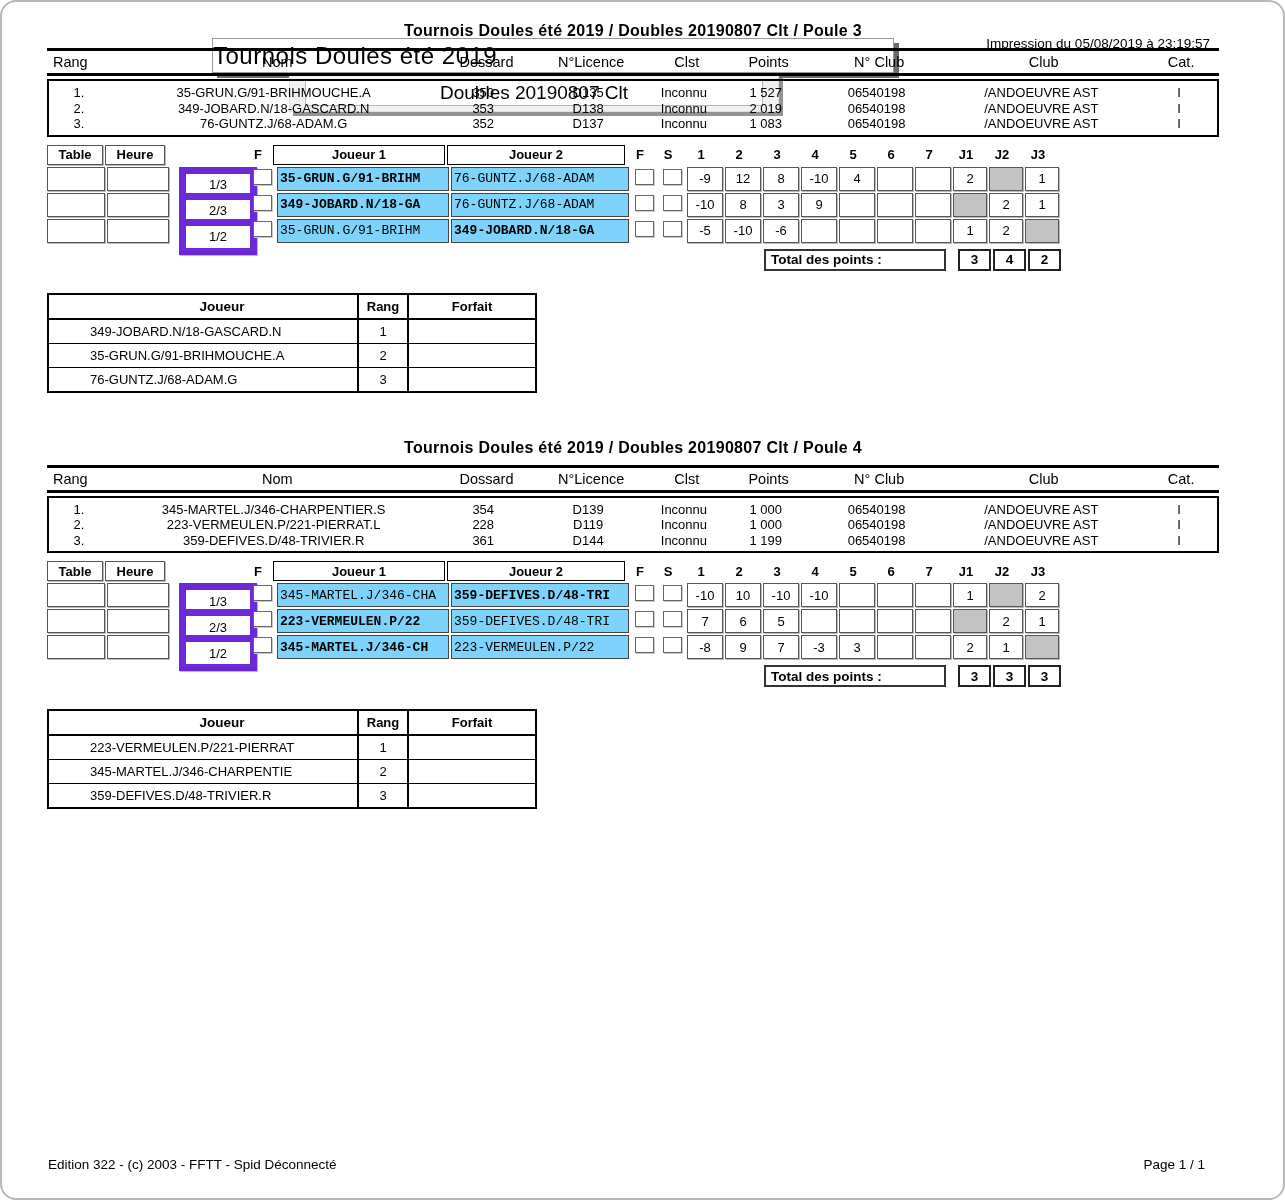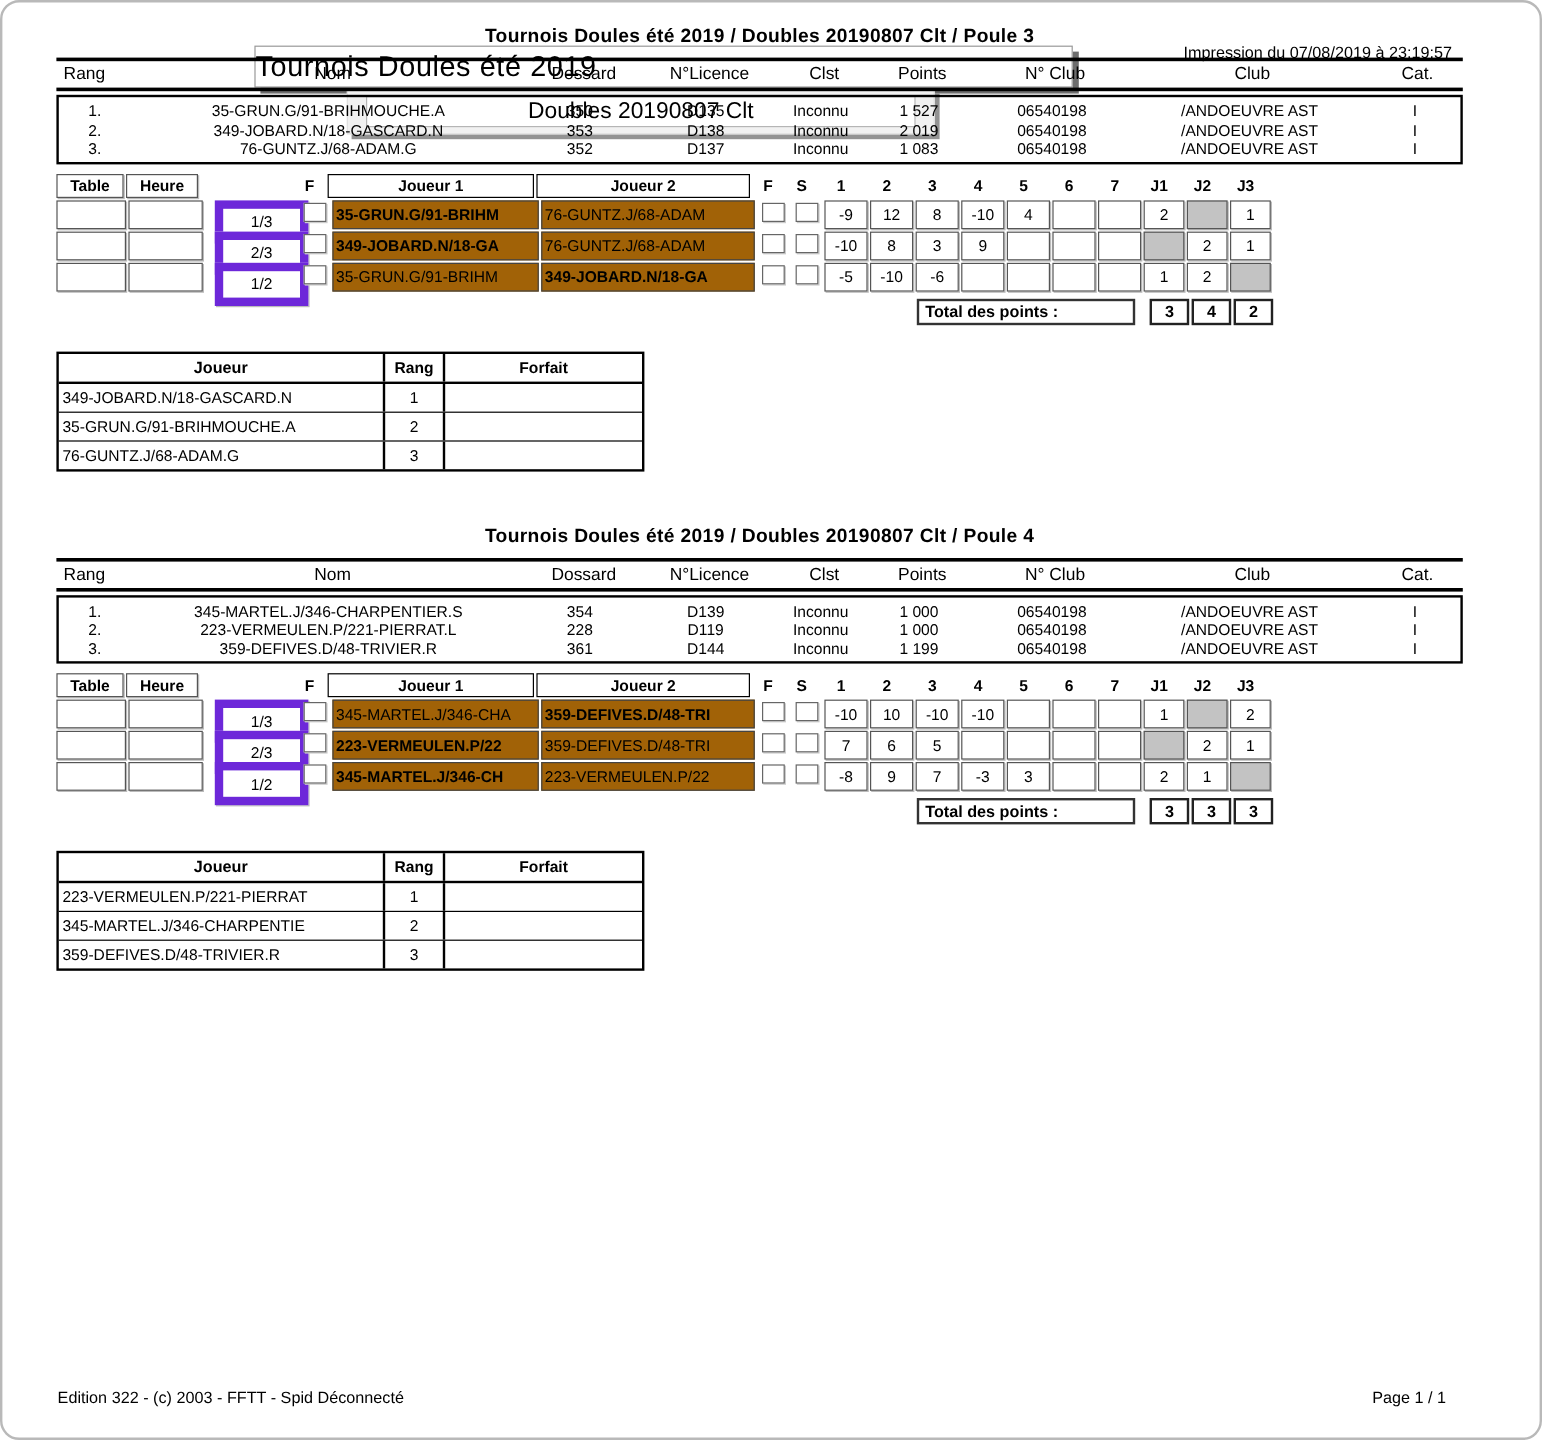--- a/index.html
+++ b/index.html
@@ -48,36 +48,36 @@
   .mh-box{border:1px solid #000;box-sizing:border-box;}
   .m-table{width:56px;} .m-heure{width:60px;} .m-round{width:76px;} .m-chk{width:26px;}
   .m-j1{width:172px;} .m-j2{width:178px;}
   .m-game{width:36px;} .m-judge{width:34px;}
   .mt-row .m-table,.mt-row .m-heure{border:1px solid #555;background:#fff;box-shadow:1px 1px 0 #bbb;}
   .roundbox{margin-left:8px;width:64px;height:22px;border:7px solid #6d28d9;box-shadow:1px 1px 0 #bbb;
             display:flex;align-items:center;justify-content:center;font-size:13px;background:#fff;}
   .m-chk{display:flex;align-items:flex-start;justify-content:center;}
   .chk{margin-top:2px;width:17px;height:14px;border:1px solid #666;background:#fff;box-shadow:1px 1px 0 #ccc;}
   .pcell{display:flex;align-items:center;font-size:13px;padding-left:2px;white-space:nowrap;
-         overflow:hidden;border:1px solid #444;background:#a16207;box-sizing:border-box;}
+         overflow:hidden;border:1px solid #444;background:#7dd3fc;box-sizing:border-box;font-family:Liberation Mono, monospace;}
   .pcell.b{font-weight:bold;}
   .scorecell{display:flex;align-items:center;justify-content:center;font-size:13px;
              border:1px solid #555;background:#fff;box-shadow:1px 1px 0 #bbb;box-sizing:border-box;}
   .scorecell.gray{background:#c3c3c3;}
 
   
   .totals{display:flex;justify-content:flex-end;gap:2px;margin-top:6px;width:1014px;}
   .totals-label{width:182px;height:22px;border:2px solid #333;display:flex;align-items:center;
                 padding-left:5px;font-size:13.5px;font-weight:bold;box-sizing:border-box;margin-right:10px;}
   .total-box{width:33px;height:22px;border:2px solid #222;display:flex;align-items:center;
              justify-content:center;font-size:13.5px;font-weight:bold;box-sizing:border-box;background:#fff;}
 
   
   .ft{margin-top:22px;width:486px;border:2px solid #000;}
-  .ft-row{display:flex;border-bottom:1px solid #000;height:23px;align-items:flex-end;}
+  .ft-row{display:flex;border-bottom:1px solid #000;height:23px;align-items:flex-end;padding-left:38px;}
   .ft-row:last-child{border-bottom:none;}
   .ft-head{font-weight:bold;font-size:13.5px;border-bottom:2px solid #000;}
   .f-joueur{width:272px;font-size:13px;padding-left:3px;white-space:nowrap;overflow:hidden;
             border-right:2px solid #000;height:100%;display:flex;align-items:center;box-sizing:border-box;}
   .f-rang{width:50px;text-align:center;font-size:13px;border-right:2px solid #000;height:100%;
           display:flex;align-items:center;justify-content:center;box-sizing:border-box;}
   .f-forfait{flex:1;font-size:13px;height:100%;display:flex;align-items:center;justify-content:center;}
   .ft-head .f-joueur{justify-content:center;padding-left:0;font-size:13.5px;font-weight:bold;}
 
   
@@ -88,21 +88,21 @@
 <body>
 
 <div class="page">
 
   <div class="title-box">
     <span class="t">Tournois Doules été 2019</span>
   </div>
   <div class="subtitle-outer">
     <div class="subtitle-inner">Doubles 20190807 Clt</div>
   </div>
-  <div class="impression">Impression du 07/08/2019 à 23:19:57</div>
+  <div class="impression">Impression du 05/08/2019 à 23:19:57</div>
 
 
   <div class="content">
 
     <section class="pool p3">
       <div class="pool-title">Tournois Doules été 2019 / Doubles 20190807 Clt / Poule 3</div>
       <div class="st">
         <div class="st-head">
             <div class="c-rang">Rang</div>
             <div class="c-nom">Nom</div>

